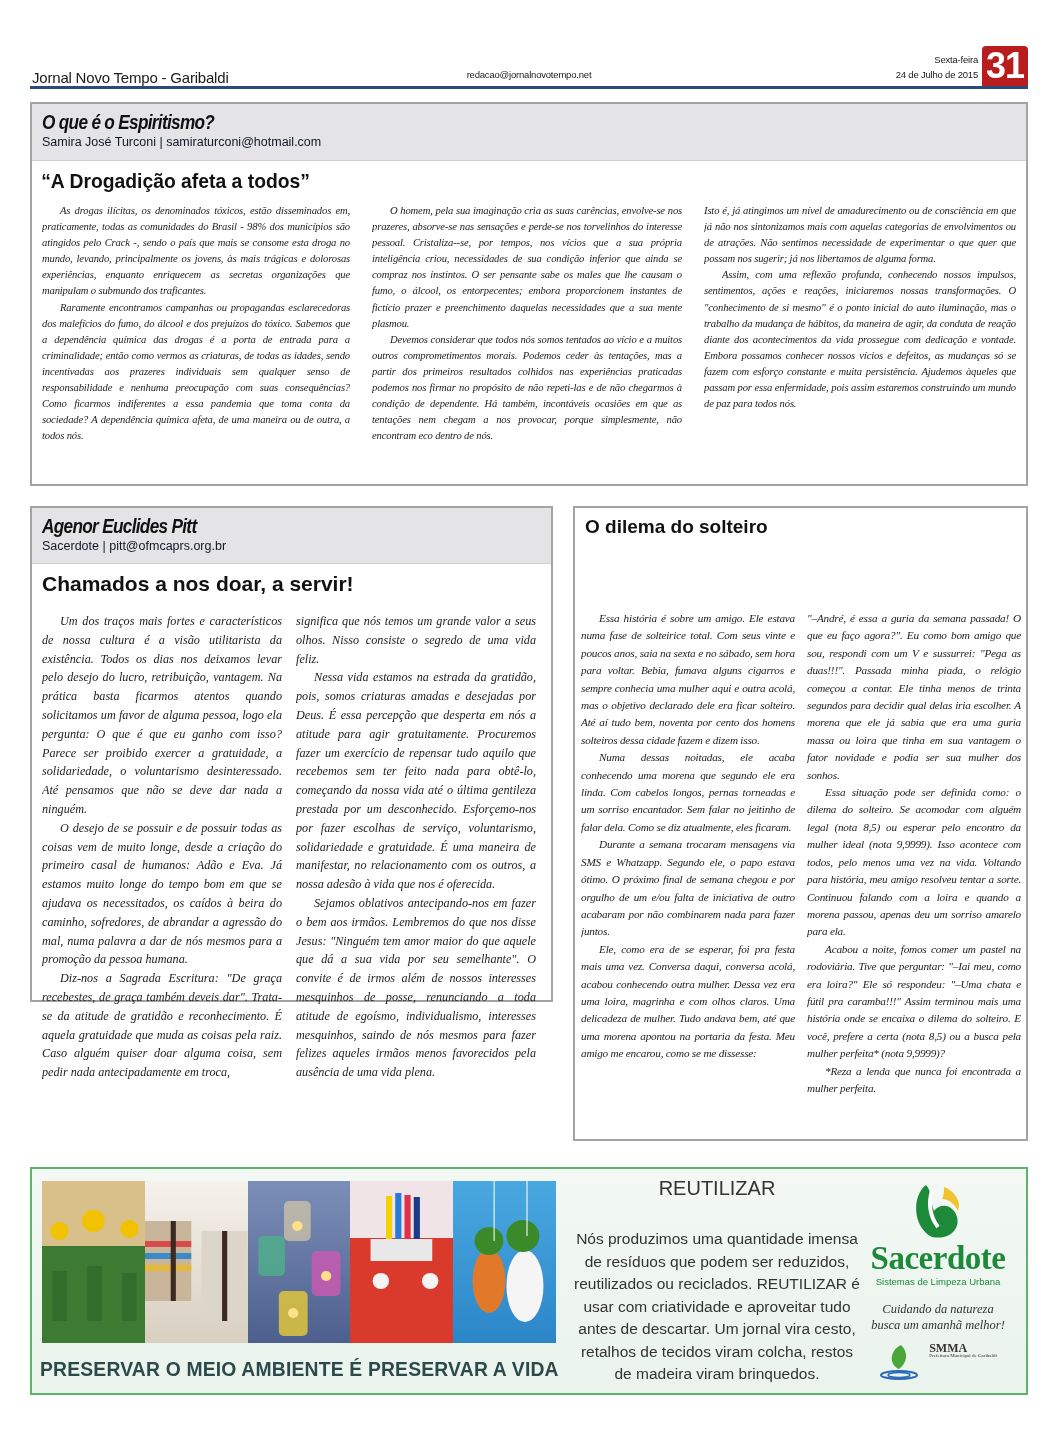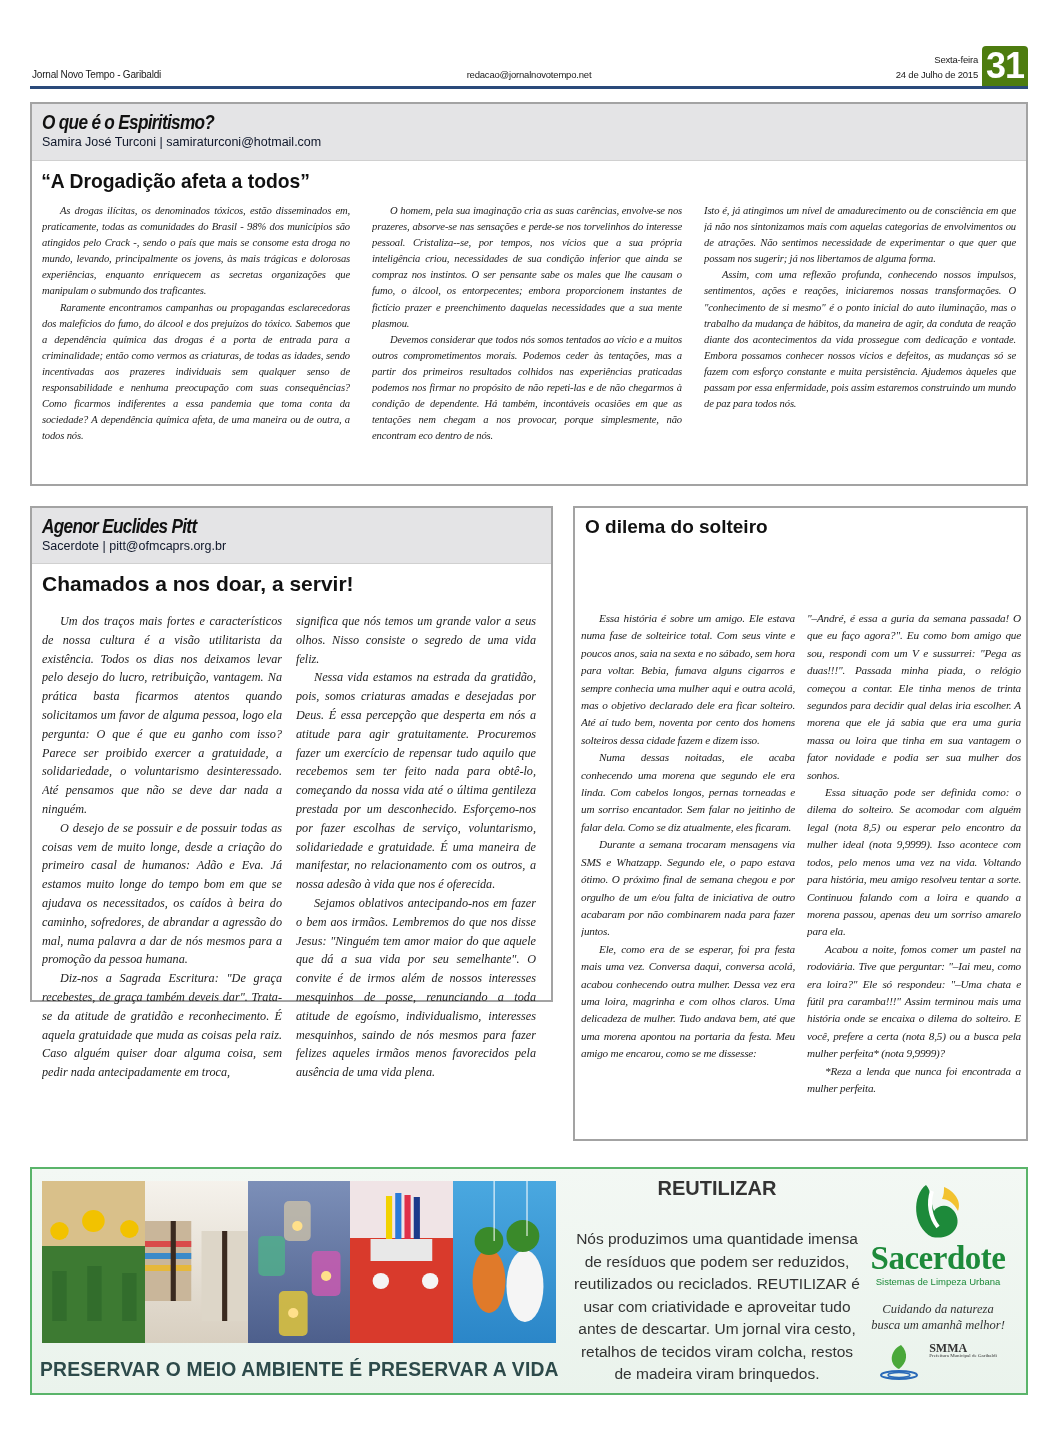--- a/index.html
+++ b/index.html
@@ -1,24 +1,24 @@
 <!DOCTYPE html>
 <html><head>
 <meta charset="utf-8">
 <style>
   * { box-sizing: border-box; margin: 0; padding: 0; }
   html, body { width: 1058px; height: 1443px; background: #ffffff; overflow: hidden; }
   body { position: relative; font-family: "Liberation Sans", sans-serif; color: #1a1a1a; }
 
   
   .masthead { position: absolute; left: 30px; top: 45px; width: 998px; height: 44px; border-bottom: 3px solid #2a4a7a; }
-  .mh-left { position: absolute; left: 2px; top: 24px; font-size: 10px; font-family: "Liberation Sans Narrow", "Liberation Sans", sans-serif; letter-spacing: -0.2px; }
+  .mh-left { position: absolute; left: 2px; top: 24px; font-size: 15px; font-family: "Liberation Sans Narrow", "Liberation Sans", sans-serif; letter-spacing: -0.2px; }
   .mh-center { position: absolute; left: 0; right: 0; top: 24px; text-align: center; font-size: 9.5px; letter-spacing: -0.2px; }
   .mh-right { position: absolute; right: 50px; top: 7px; text-align: right; font-size: 9.5px; line-height: 15px; letter-spacing: -0.2px; }
-  .page-num { position: absolute; right: 0; top: 1px; width: 46px; height: 40px; background: #4d7c0f; color: #fff; font-weight: bold; font-size: 36px; line-height: 40px; text-align: center; border-radius: 4px 4px 0 0; font-family: "Liberation Sans", sans-serif; letter-spacing: -1px; }
+  .page-num { position: absolute; right: 0; top: 1px; width: 46px; height: 40px; background: #b91c1c; color: #fff; font-weight: bold; font-size: 36px; line-height: 40px; text-align: center; border-radius: 4px 4px 0 0; font-family: "Liberation Sans", sans-serif; letter-spacing: -1px; }
 
   
   .box { position: absolute; border: 2px solid #a3a3a3; background: #fff; }
   .box-head { background: #e4e4e6; height: 56px; padding: 6px 10px 0 10px; border-bottom: 1px solid #d0d0d0; }
   .col-name { font-family: "Liberation Sans", sans-serif; font-style: italic; font-weight: bold; font-size: 20px; letter-spacing: -0.8px; transform: scaleX(0.86); transform-origin: left; white-space: nowrap; color: #111; line-height: 24px; }
   .col-sub { font-size: 12.5px; color: #0f172a; margin-top: 1px; white-space: nowrap; }
   .headline { font-family: "Liberation Sans", sans-serif; font-weight: bold; font-size: 21px; color: #111; padding: 8px 10px 0 10px; white-space: nowrap; }
   .headline.narrow { transform: scaleX(0.92); transform-origin: left; }
 
   .cols { position: absolute; display: flex; }
@@ -32,21 +32,21 @@
   .ad { position: absolute; left: 30px; top: 1167px; width: 998px; height: 228px; border: 2px solid #5ab46a; background: linear-gradient(#f3f8f4, #eaf3ec); }
   .photos { position: absolute; left: 10px; top: 12px; width: 514px; height: 162px; display: flex; }
   .photo { flex: 1; height: 100%; position: relative; overflow: hidden; }
   .ph1 { background: linear-gradient(#d9c08a 0 40%, #3d7a32 40% 100%); }
   .ph2 { background: linear-gradient(#f5f2ec, #d8cfc0); }
   .ph3 { background: linear-gradient(#7c8fb8, #4d5f8c); }
   .ph4 { background: linear-gradient(#f0e4e6 0 35%, #d93a2c 35% 100%); }
   .ph5 { background: linear-gradient(#4aa8e0, #2b86c8); }
   .slogan { position: absolute; left: 8px; bottom: 12px; font-size: 21px; font-weight: bold; color: #2d4a4a; letter-spacing: 0.2px; white-space: nowrap; transform: scaleX(0.92); transform-origin: left; }
   .ad-text { position: absolute; left: 540px; top: 8px; width: 290px; text-align: center; color: #333; }
-  .ad-title { font-weight: bold; font-size: 20px; margin-bottom: 6px; }
+  .ad-title { font-weight: normal; font-size: 20px; margin-bottom: 6px; }
   .ad-body { font-size: 15.5px; line-height: 22.5px; margin-top: 28px; }
   .brand { position: absolute; right: 8px; top: 12px; width: 160px; text-align: center; }
   .brand-logo { width: 60px; height: 60px; margin: 0 auto; position: relative; }
   .brand-name { font-family: "Liberation Serif", serif; font-size: 33px; color: #1d8a3a; font-weight: bold; line-height: 34px; letter-spacing: -0.5px; }
   .brand-sub { font-size: 9.5px; color: #1d8a3a; margin-top: 1px; }
   .brand-tag { font-family: "Liberation Serif", serif; font-style: italic; font-size: 12.5px; color: #333; line-height: 16px; margin-top: 14px; }
   .brand-partners { display: flex; justify-content: center; align-items: flex-start; gap: 8px; margin-top: 10px; }
   .smma { font-family: "Liberation Serif", serif; font-weight: bold; font-size: 12px; color: #333; text-align: left; line-height: 10px; }
   .smma small { display: block; font-size: 5px; font-weight: normal; line-height: 6px; }
 </style>

